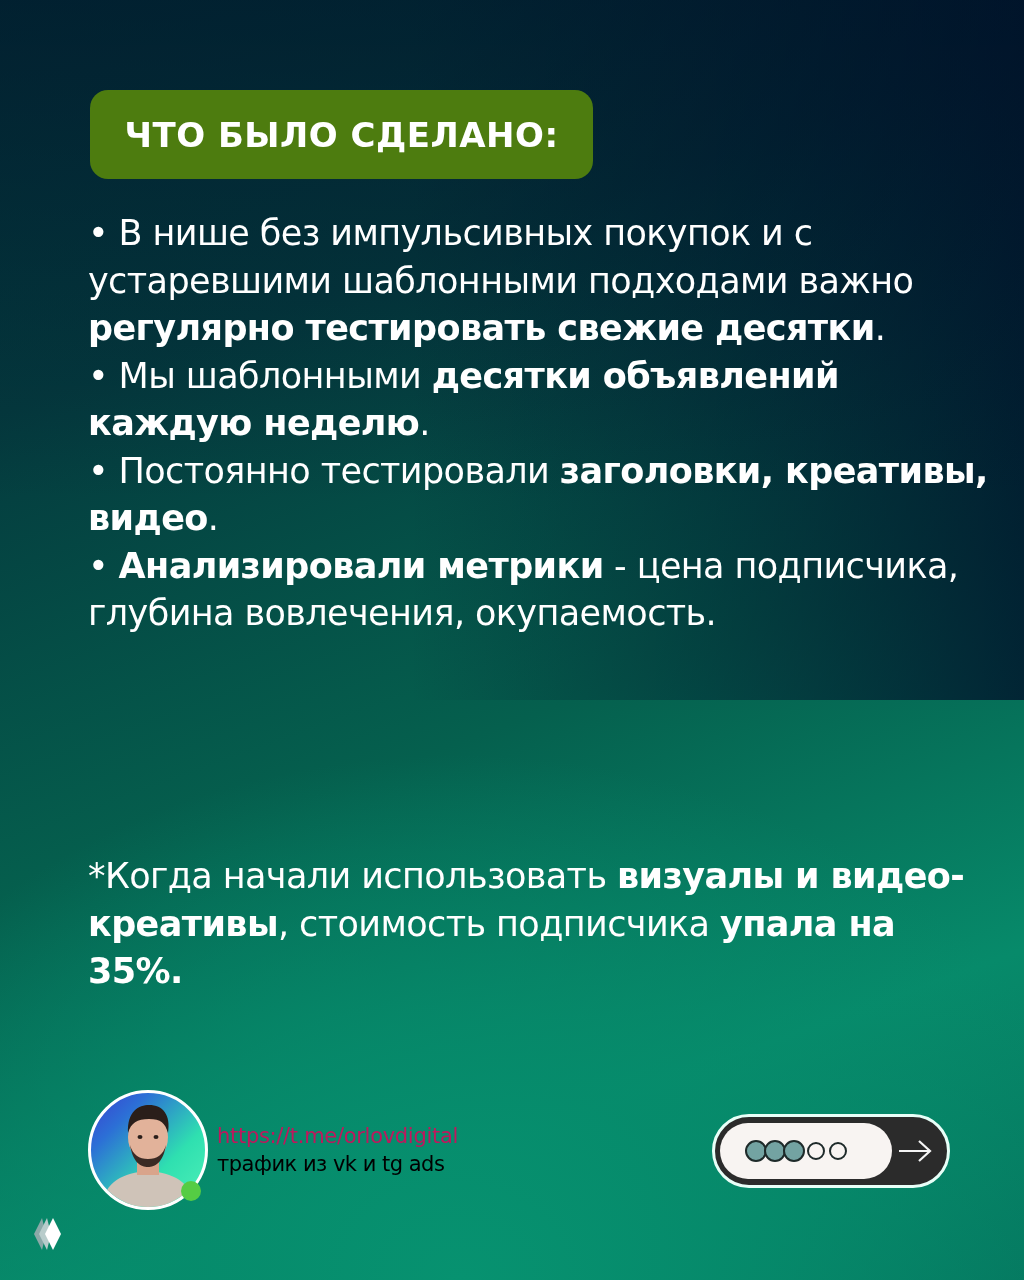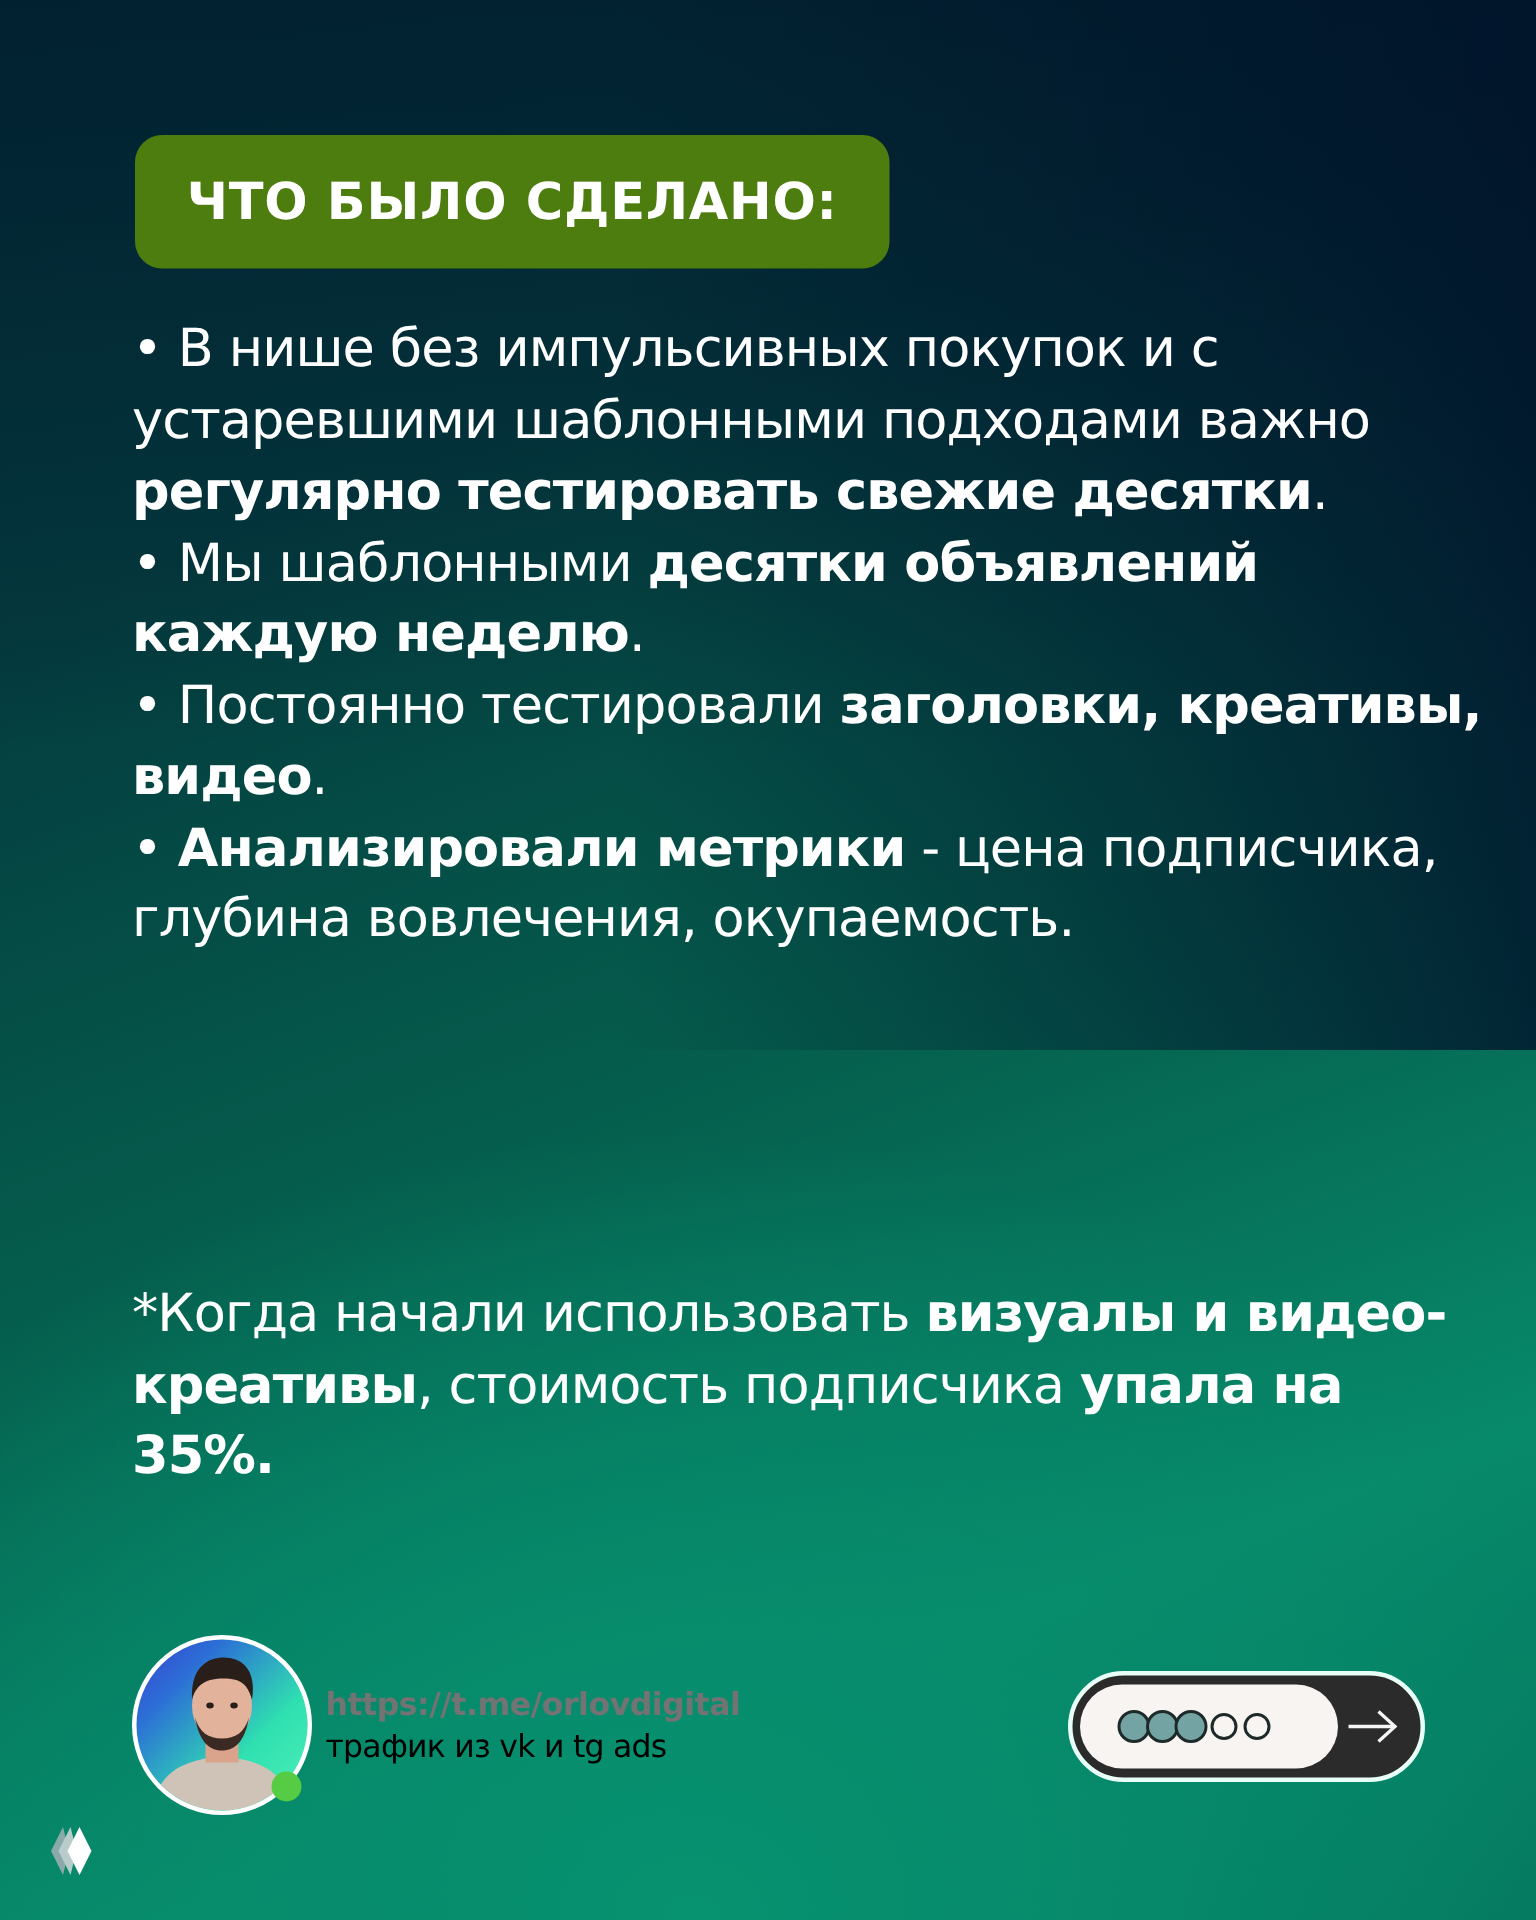--- a/index.html
+++ b/index.html
@@ -48,21 +48,21 @@
       overflow: hidden;
       background: linear-gradient(135deg, #3a3fd0 0%, #2c6fd6 25%, #2fe0b0 65%, #50f0b8 100%);
     }
     .avatar svg { display: block; }
     .online-dot {
       position: absolute; left: 181px; top: 1181px; width: 20px; height: 20px;
       border-radius: 50%; background: #55cc44;
     }
     .profile-link {
       position: absolute; left: 217px; top: 1124px;
-      font-size: 21px; font-weight: bold; letter-spacing: -0.3px; color: #737373;
+      font-size: 21px; font-weight: normal; letter-spacing: -0.3px; color: #be185d;
     }
     .profile-sub {
       position: absolute; left: 217px; top: 1152px;
       font-size: 21px; letter-spacing: -0.5px; color: #000000;
     }
     .pager {
       position: absolute; left: 712px; top: 1114px; width: 238px; height: 74px;
       border-radius: 37px; border: 3px solid #e8fff8; box-sizing: border-box;
       background: #2b2b2b; overflow: hidden;
     }

